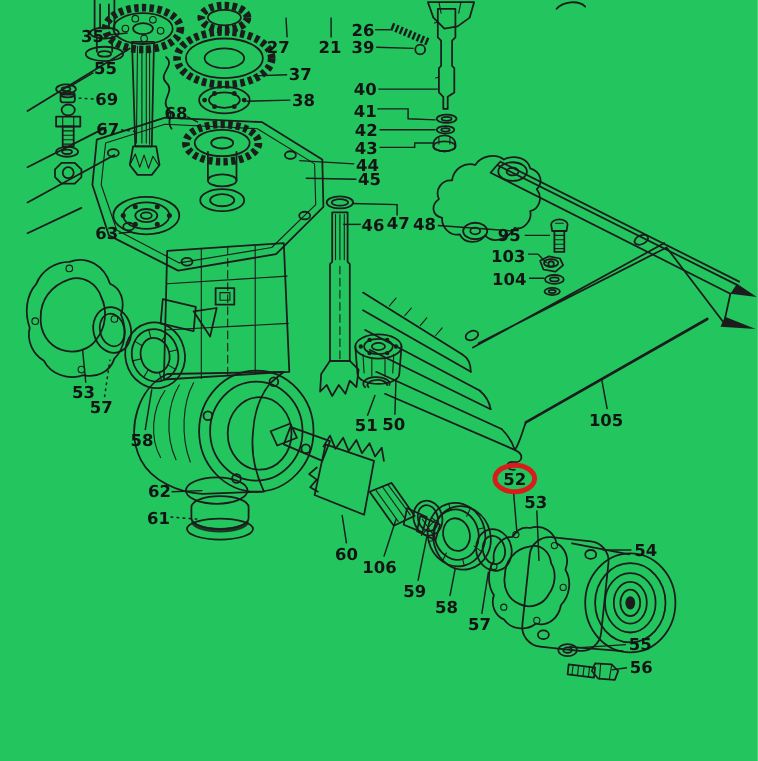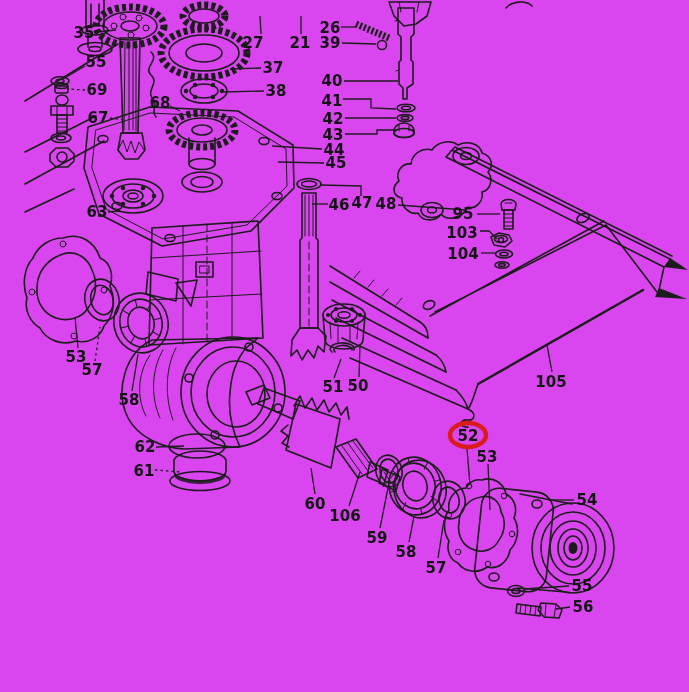--- a/index.html
+++ b/index.html
@@ -1,16 +1,16 @@
 <!DOCTYPE html>
 <html><head>
 <meta charset="utf-8">
 <style>
   html,body{margin:0;padding:0;background:#ffffff;}
-  .stage{position:relative;width:689px;height:692px;background:#d946ef;overflow:hidden;}
+  .stage{position:relative;width:689px;height:692px;background:#22c55e;overflow:hidden;}
   .stage svg{position:absolute;left:0;top:0;}
   .d{stroke:#1c1c1c;fill:none;stroke-width:1.6;stroke-linecap:round;stroke-linejoin:round;}
   .thin{stroke-width:1;}
   .thick{stroke-width:2.4;}
   .dash{stroke-dasharray:7 4;stroke-width:1;}
   .teeth{stroke:#1c1c1c;fill:none;stroke-width:7;stroke-dasharray:4 3;}
   .leader{stroke:#1c1c1c;stroke-width:1.3;fill:none;}
   .leader.dotted{stroke-dasharray:2.5 3;}
   .callout{font-family:"DejaVu Sans",sans-serif;font-weight:bold;font-size:15px;fill:#141414;}
 </style>

